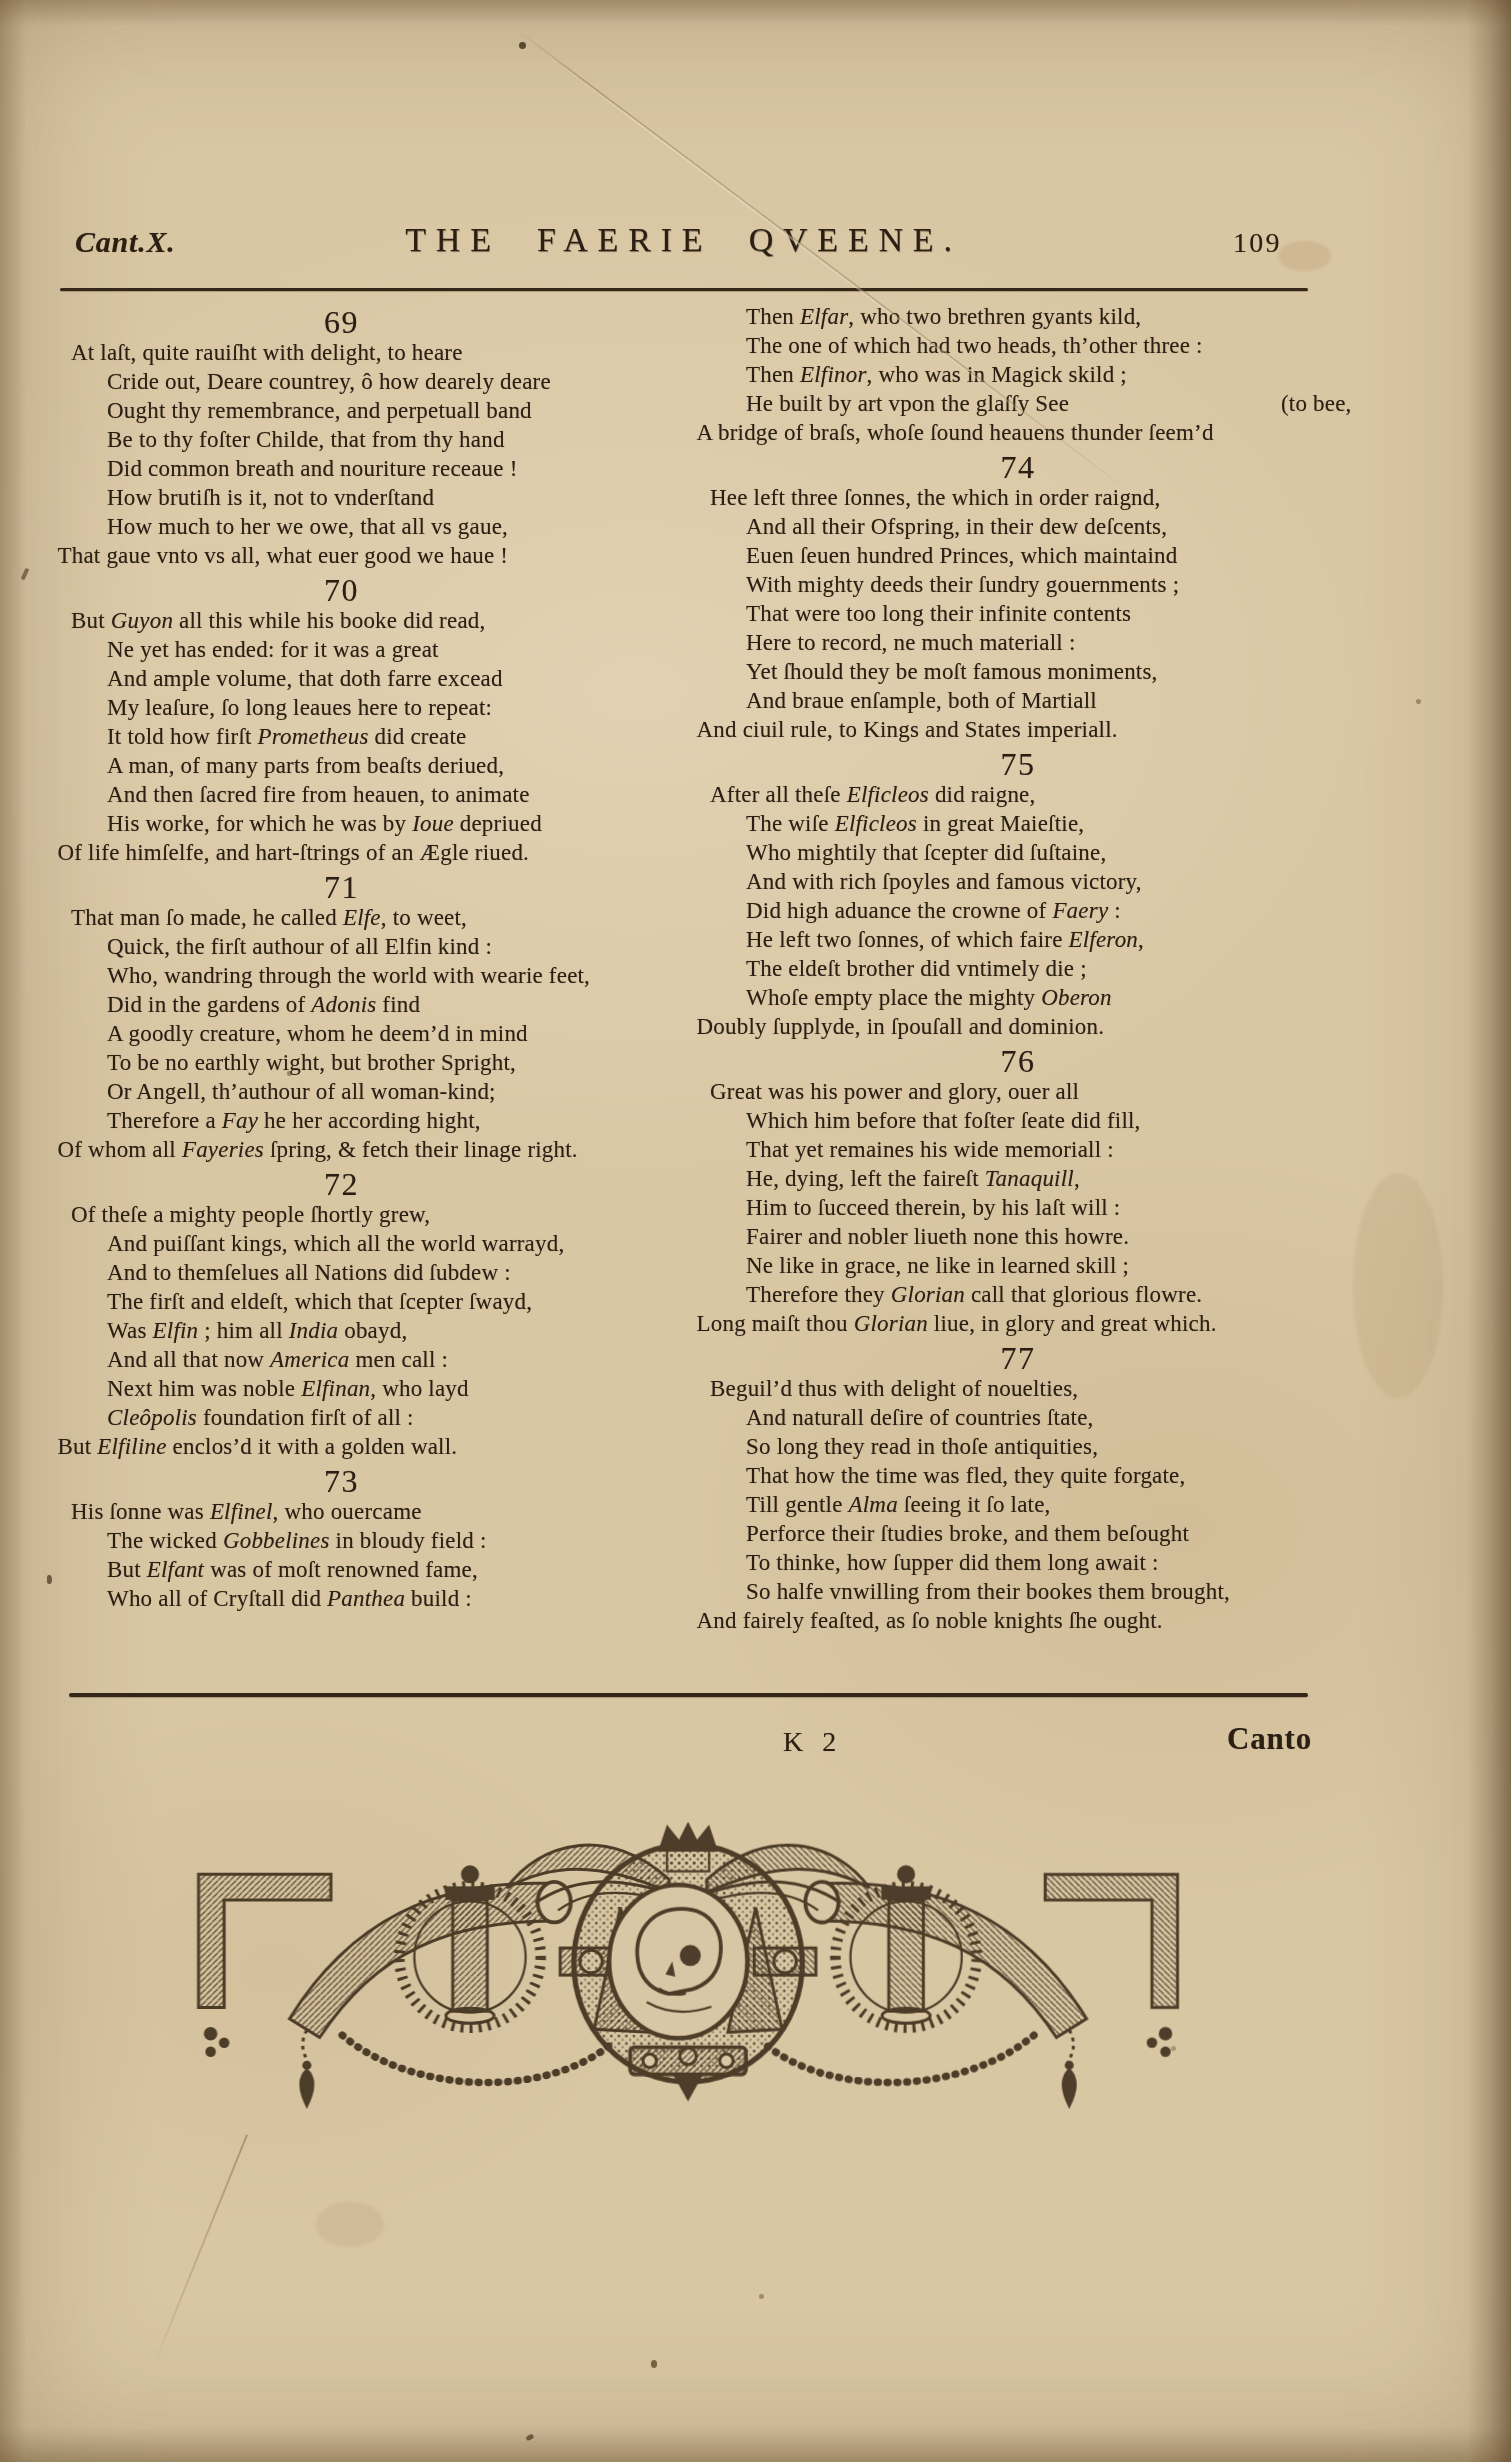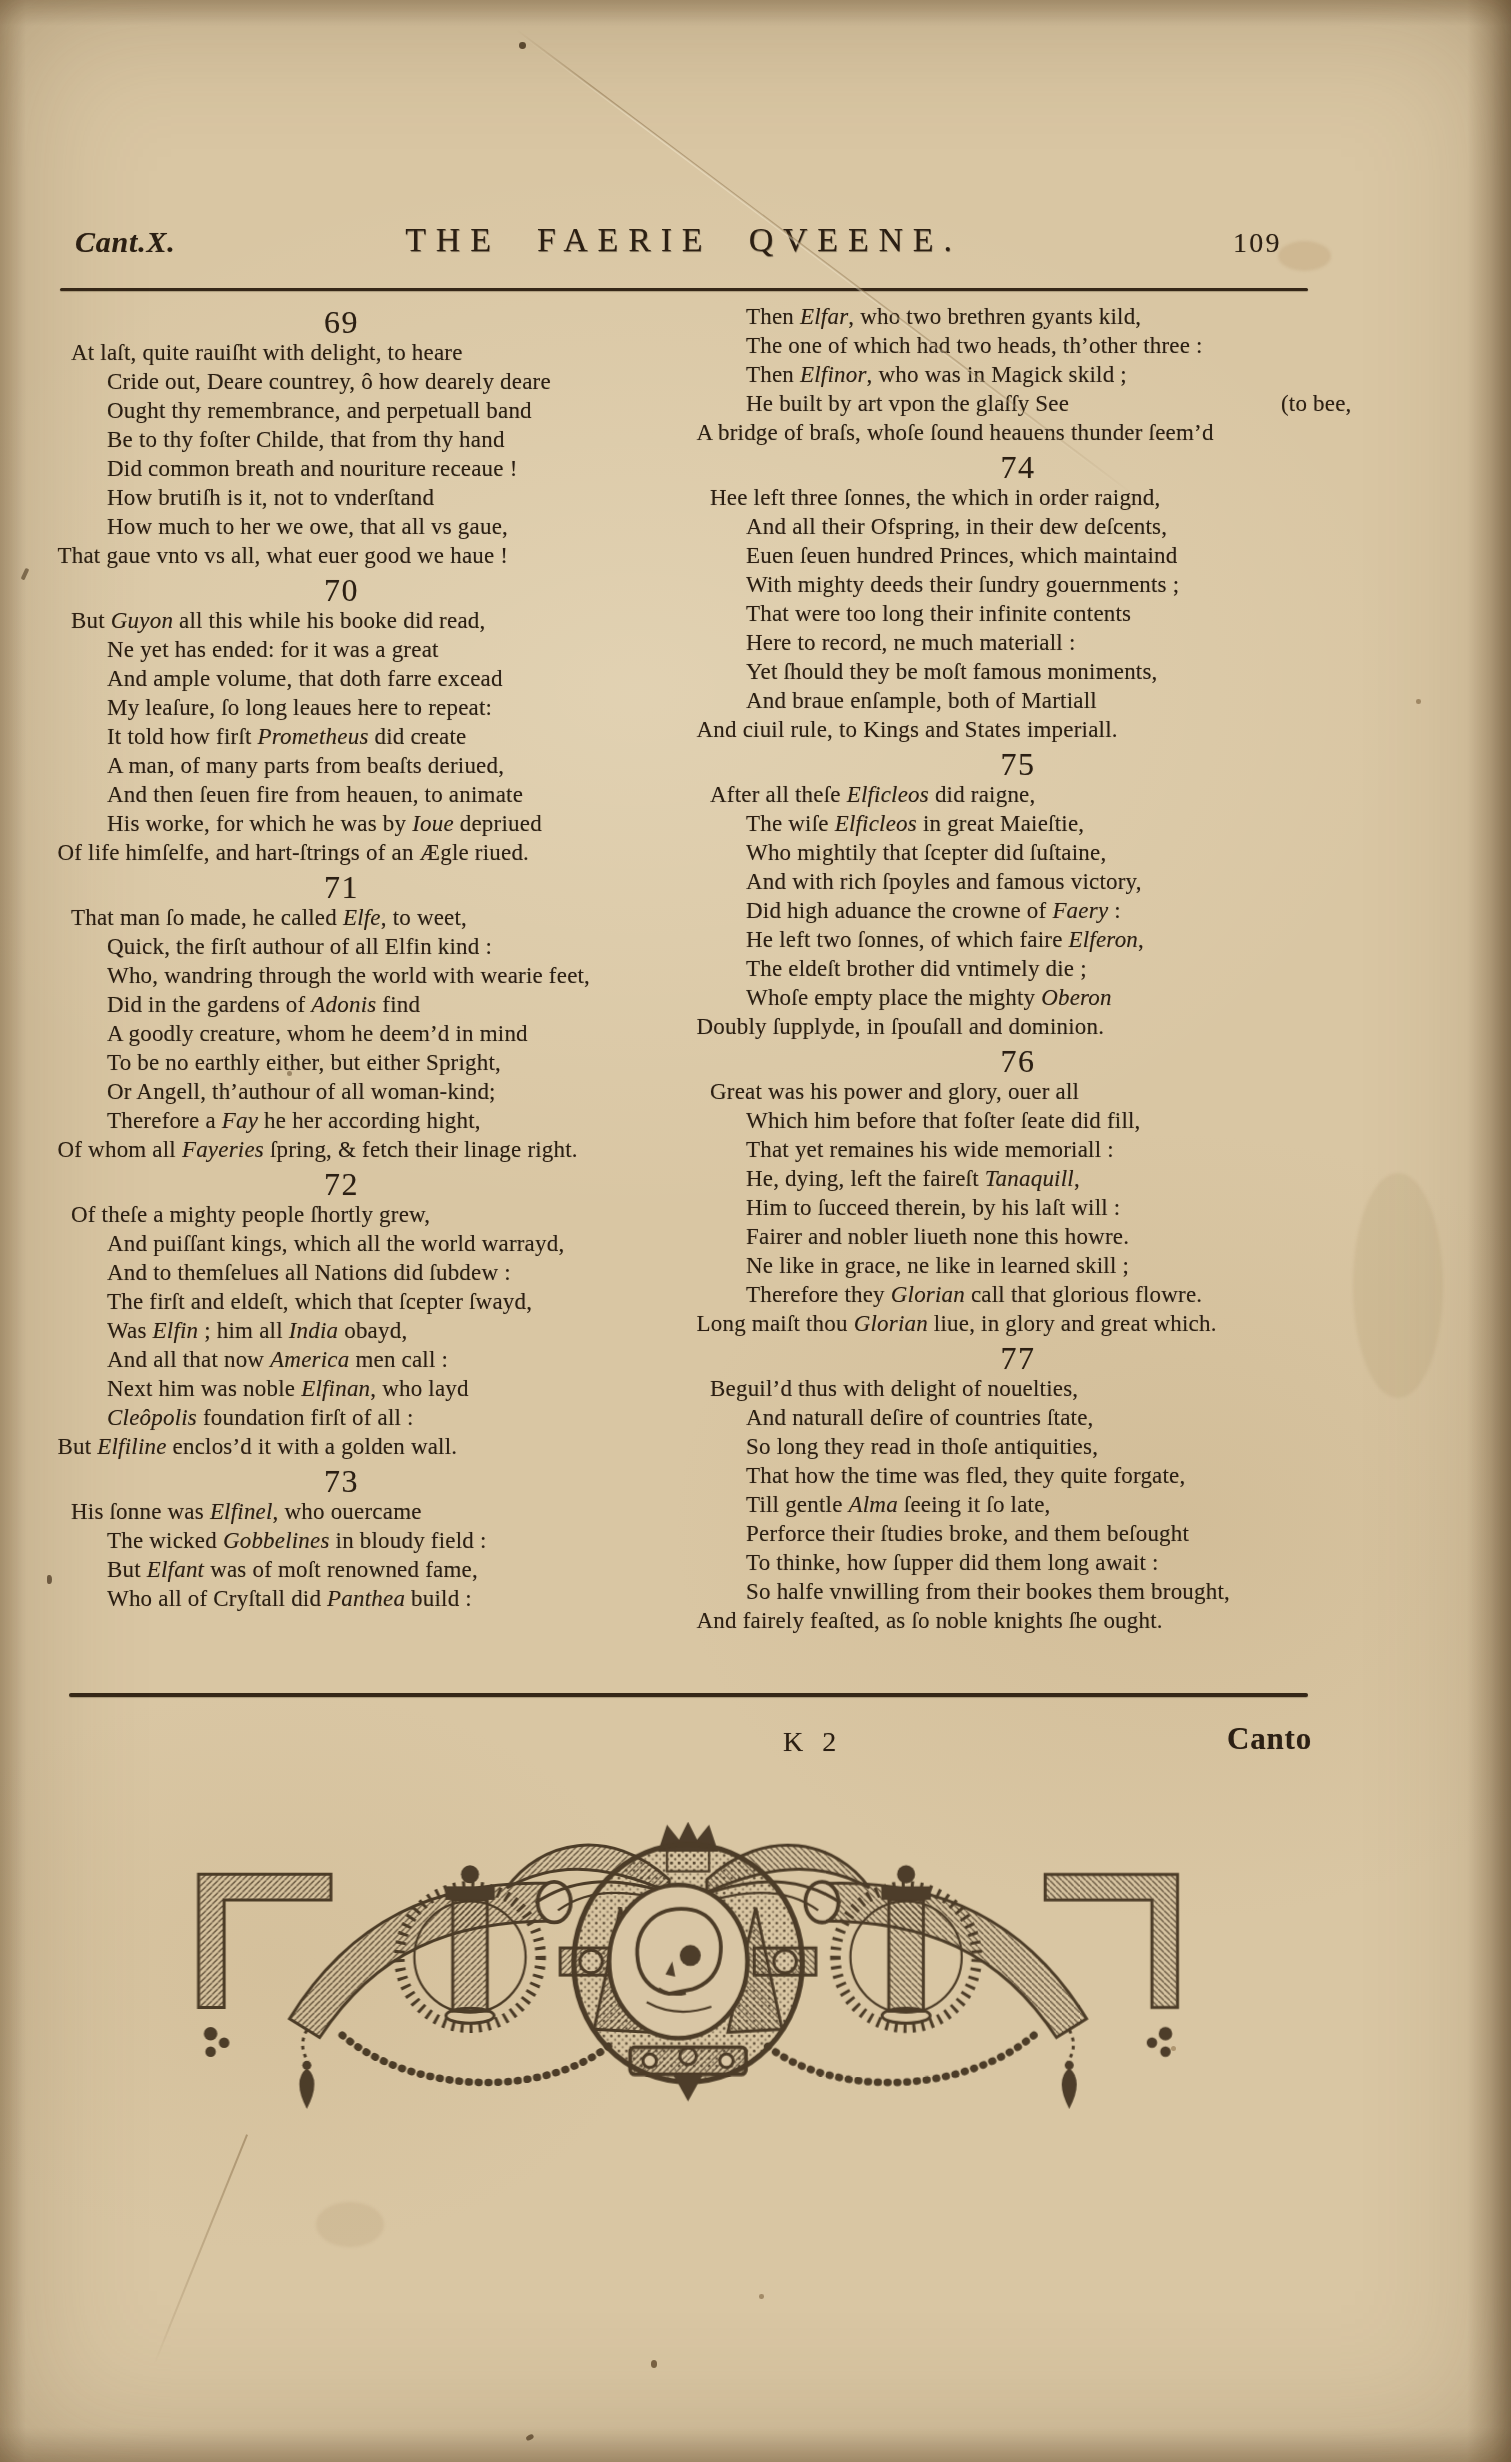--- a/index.html
+++ b/index.html
@@ -82,32 +82,32 @@
         <div class="ln ln-l"><span>That gaue vnto vs all, what euer good we haue !</span></div>
       </div>
       <div>
         <div class="stanza-number">70</div>
         <div class="ln ln-f"><span>But </span><span class="it">Guyon</span><span> all this while his booke did read,</span></div>
         <div class="ln ln-m"><span>Ne yet has ended: for it was a great</span></div>
         <div class="ln ln-m"><span>And ample volume, that doth farre excead</span></div>
         <div class="ln ln-m"><span>My leaſure, ſo long leaues here to repeat:</span></div>
         <div class="ln ln-m"><span>It told how firſt </span><span class="it">Prometheus</span><span> did create</span></div>
         <div class="ln ln-m"><span>A man, of many parts from beaſts deriued,</span></div>
-        <div class="ln ln-m"><span>And then ſeuen fire from heauen, to animate</span></div>
+        <div class="ln ln-m"><span>And then ſacred fire from heauen, to animate</span></div>
         <div class="ln ln-m"><span>His worke, for which he was by </span><span class="it">Ioue</span><span> depriued</span></div>
         <div class="ln ln-l"><span>Of life himſelfe, and hart-ſtrings of an Ægle riued.</span></div>
       </div>
       <div>
         <div class="stanza-number">71</div>
         <div class="ln ln-f"><span>That man ſo made, he called </span><span class="it">Elfe</span><span>, to weet,</span></div>
         <div class="ln ln-m"><span>Quick, the firſt authour of all Elfin kind :</span></div>
         <div class="ln ln-m"><span>Who, wandring through the world with wearie feet,</span></div>
         <div class="ln ln-m"><span>Did in the gardens of </span><span class="it">Adonis</span><span> find</span></div>
         <div class="ln ln-m"><span>A goodly creature, whom he deem’d in mind</span></div>
-        <div class="ln ln-m"><span>To be no earthly either, but either Spright,</span></div>
+        <div class="ln ln-m"><span>To be no earthly wight, but brother Spright,</span></div>
         <div class="ln ln-m"><span>Or Angell, th’authour of all woman-kind;</span></div>
         <div class="ln ln-m"><span>Therefore a </span><span class="it">Fay</span><span> he her according hight,</span></div>
         <div class="ln ln-l"><span>Of whom all </span><span class="it">Fayeries</span><span> ſpring, &amp; fetch their linage right.</span></div>
       </div>
       <div>
         <div class="stanza-number">72</div>
         <div class="ln ln-f"><span>Of theſe a mighty people ſhortly grew,</span></div>
         <div class="ln ln-m"><span>And puiſſant kings, which all the world warrayd,</span></div>
         <div class="ln ln-m"><span>And to themſelues all Nations did ſubdew :</span></div>
         <div class="ln ln-m"><span>The firſt and eldeſt, which that ſcepter ſwayd,</span></div>

